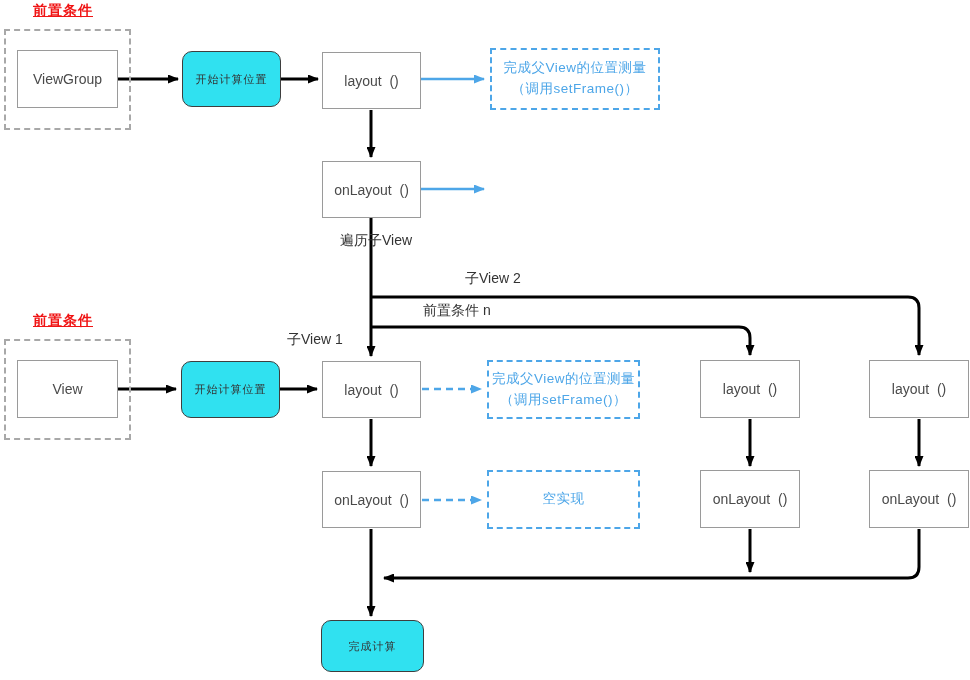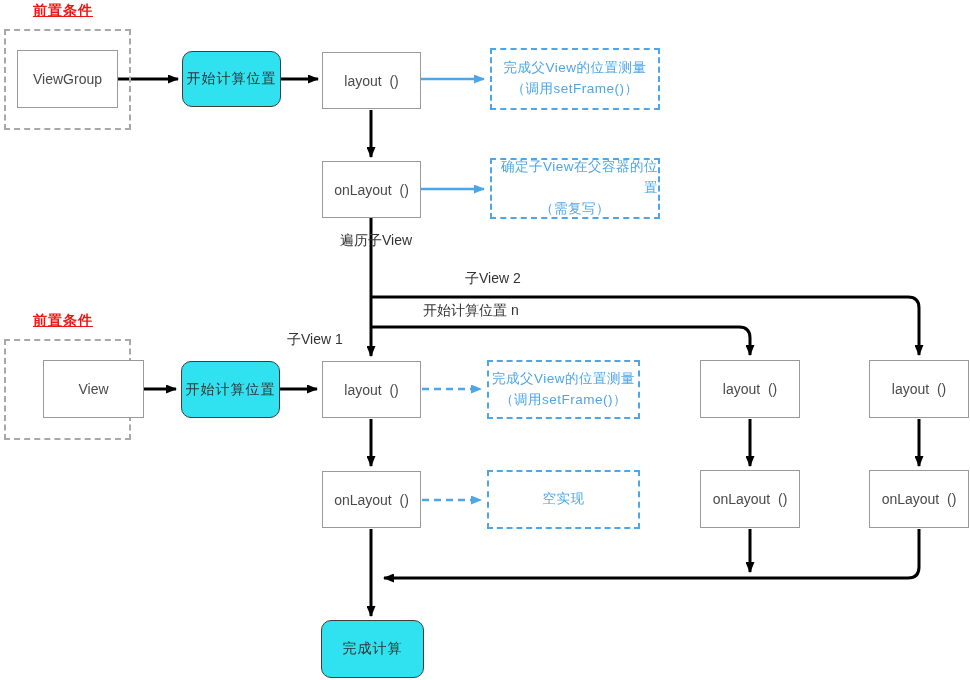--- a/index.html
+++ b/index.html
@@ -43,21 +43,21 @@
     color: #4a4a4a;
     white-space: pre;
   }
   .cyanbox {
     background: var(--cyan, #30e1f0);
     border: 1px solid #3e3e3e;
     border-radius: 10px;
     display: flex;
     align-items: center;
     justify-content: center;
-    font-size: 14px;
+    font-size: 11px;
     color: #333333;
     letter-spacing: 1px;
   }
   .note {
     border: 2px dashed var(--blue, #4da6e8);
     color: var(--blue, #4da6e8);
     display: flex;
     flex-direction: column;
     align-items: center;
     justify-content: center;
@@ -113,46 +113,42 @@
   <div class="abs wbox" style="left:17px; top:50px; width:101px; height:58px;">ViewGroup</div>
 
   <div class="abs cyanbox" style="left:182px; top:51px; width:99px; height:56px;">开始计算位置</div>
   <div class="abs wbox" style="left:322px; top:52px; width:99px; height:57px;">layout  ()</div>
   <div class="abs note" style="left:490px; top:48px; width:170px; height:62px;">
     <span>完成父View的位置测量</span>
     <span>（调用setFrame()）</span>
   </div>
 
   <div class="abs wbox" style="left:322px; top:161px; width:99px; height:57px;">onLayout  ()</div>
-  <div class="abs note" style="left:490px; top:158px; width:170px; height:61px;">
-    <span>确定子View在父容器的位置</span>
-    <span>（需复写）</span>
-  </div>
 
   <div class="abs edge-label" style="left:292px; top:232px;margin-left:48px;">遍历子View</div>
   <div class="abs edge-label" style="left:423px; top:270px;margin-left:42px;">子View 2</div>
-  <div class="abs edge-label" style="left:423px; top:302px;">开始计算位置 n</div>
+  <div class="abs edge-label" style="left:423px; top:302px;">前置条件 n</div>
   <div class="abs edge-label" style="left:287px; top:331px;">子View 1</div>
 
   <div class="abs red-label" style="left:33px; top:312px;">前置条件</div>
   <div class="abs dashed-group" style="left:4px; top:339px; width:127px; height:101px;"></div>
-  <div class="abs wbox" style="left:17px; top:360px; width:101px; height:58px;margin-left:26px;">View</div>
+  <div class="abs wbox" style="left:17px; top:360px; width:101px; height:58px;">View</div>
 
   <div class="abs cyanbox" style="left:181px; top:361px; width:99px; height:57px;">开始计算位置</div>
   <div class="abs wbox" style="left:322px; top:361px; width:99px; height:57px;">layout  ()</div>
   <div class="abs note" style="left:487px; top:360px; width:153px; height:59px;">
     <span>完成父View的位置测量</span>
     <span>（调用setFrame()）</span>
   </div>
   <div class="abs wbox" style="left:322px; top:471px; width:99px; height:57px;">onLayout  ()</div>
   <div class="abs note" style="left:487px; top:470px; width:153px; height:59px;">
     <span>空实现</span>
   </div>
 
   <div class="abs wbox" style="left:700px; top:360px; width:100px; height:58px;">layout  ()</div>
   <div class="abs wbox" style="left:700px; top:470px; width:100px; height:58px;">onLayout  ()</div>
 
   <div class="abs wbox" style="left:869px; top:360px; width:100px; height:58px;">layout  ()</div>
   <div class="abs wbox" style="left:869px; top:470px; width:100px; height:58px;">onLayout  ()</div>
 
-  <div class="abs cyanbox" style="left:321px; top:620px; width:103px; height:58px;">完成计算</div>
+  <div class="abs cyanbox" style="left:321px; top:620px; width:103px; height:52px;">完成计算</div>
 
 </div>
 
 </body></html>

